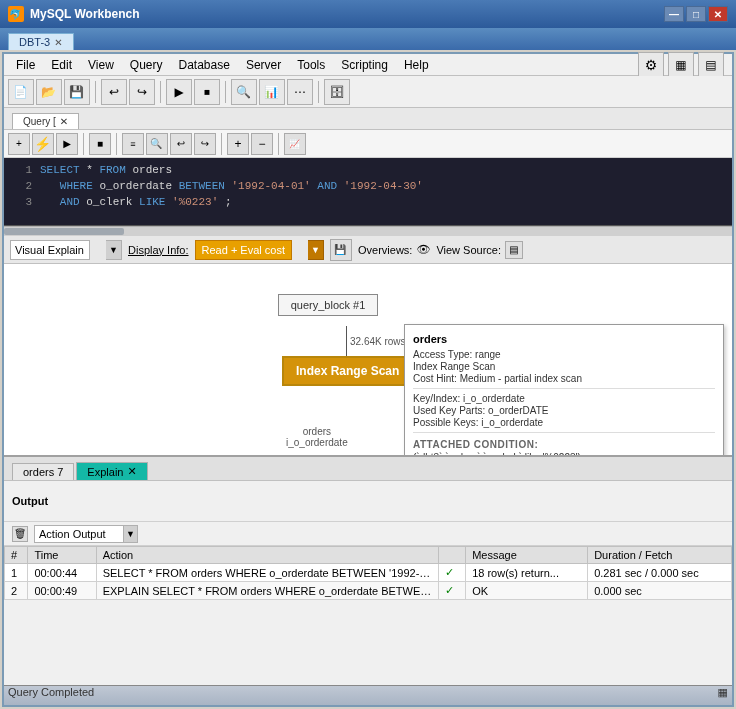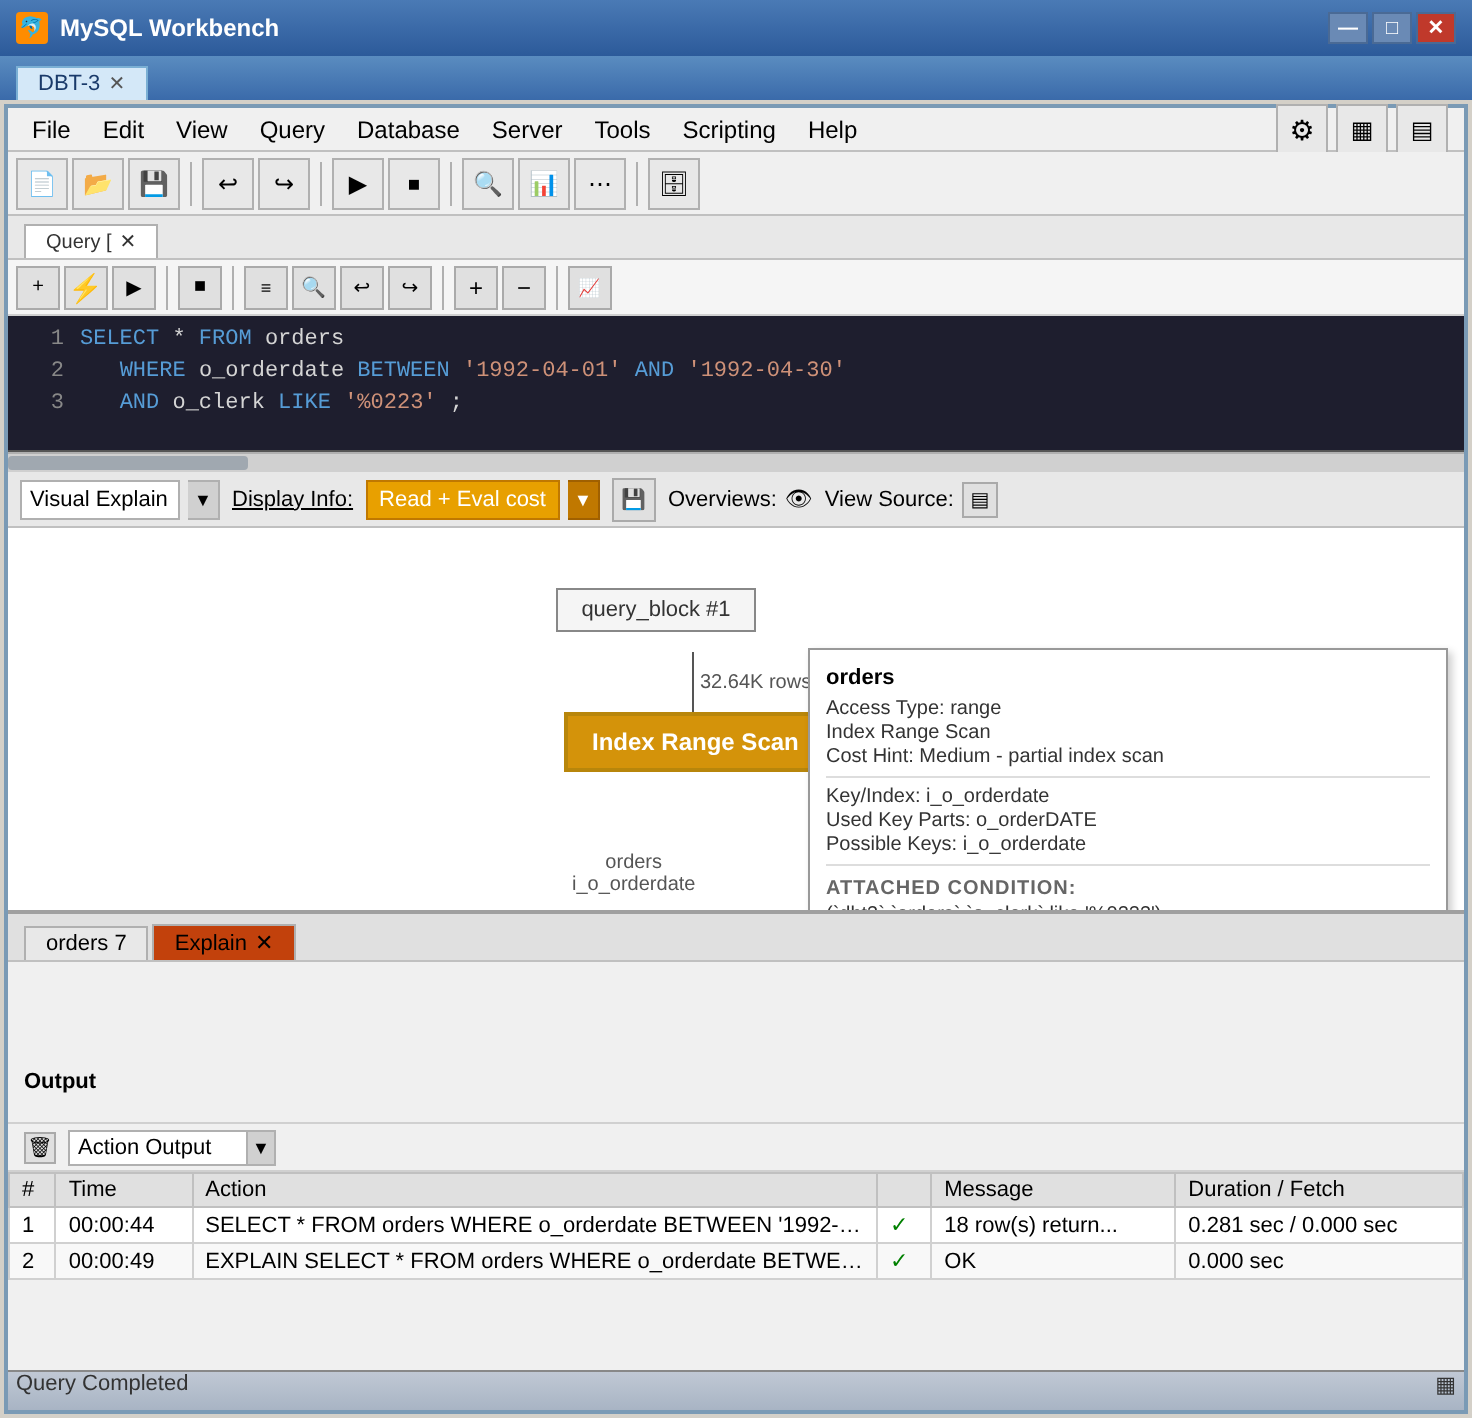--- a/index.html
+++ b/index.html
@@ -81,21 +81,21 @@
     .sym { color: #d4d4d4; }
 
     
     .h-scroll { height: 10px; background: #d0d0d0; border-top: 1px solid #b0b0b0; position: relative; }
 
     
     .explain-toolbar {
       background: #e8e8e8; height: 28px; display: flex; align-items: center;
       padding: 2px 6px; border-bottom: 1px solid #c0c0c0; gap: 6px;
     }
-    .explain-select-wrapper { display: flex; align-items: center; gap: 4px; justify-content: center; }
+    .explain-select-wrapper { display: flex; align-items: center; gap: 16px; justify-content: center; }
     .select-box { height: 20px; background: white; border: 1px solid #b0b0b0; font-size: 11px; padding: 0 4px; display: flex; align-items: center; min-width: 80px; }
     .select-arrow { height: 20px; width: 16px; background: #d0d0d0; border: 1px solid #b0b0b0; border-left: none; display: flex; align-items: center; justify-content: center; cursor: pointer; font-size: 9px; }
     .display-select { background: #e8a000; color: white; border: 1px solid #c07800; font-size: 11px; padding: 0 6px; height: 20px; display: flex; align-items: center; }
     .display-arrow { height: 20px; width: 16px; background: #c07800; border: 1px solid #a06000; border-left: none; display: flex; align-items: center; justify-content: center; cursor: pointer; font-size: 9px; color: white; }
     .explain-icon-btn { width: 22px; height: 22px; background: #e0e0e0; border: 1px solid #aaa; display: flex; align-items: center; justify-content: center; cursor: pointer; font-size: 10px; }
     .explain-text-btn { display: flex; align-items: center; gap: 4px; font-size: 11px; cursor: pointer; }
 
     
     .node-query-block {
       position: absolute; left: 274px; top: 30px;
@@ -126,21 +126,21 @@
       border-top: 2px solid #a0a0a0; display: flex; flex-direction: column;
     }
     .bottom-tabs {
       height: 24px; background: #e0e0e0; display: flex; align-items: flex-end;
       padding: 0 8px; border-bottom: 1px solid #c0c0c0; gap: 2px;
     }
     .bottom-tab {
       background: #e8e8e8; border: 1px solid #b0b0b0; border-bottom: none;
       padding: 2px 10px; font-size: 11px; cursor: pointer; display: flex; align-items: center; gap: 4px;
     }
-    .bottom-tab.active { background: #c2410c; }
+    .bottom-tab.active { background: #14b8a6; }
     .output-toolbar { display: flex; align-items: center; padding: 2px 8px; gap: 6px; border-bottom: 1px solid #d0d0d0; height: 24px; }
     .output-select-wrapper { display: flex; align-items: center; }
     .output-select { height: 18px; background: white; border: 1px solid #b0b0b0; font-size: 11px; padding: 0 4px; min-width: 90px; display: flex; align-items: center; }
     .output-select-arrow { height: 18px; width: 14px; background: #d0d0d0; border: 1px solid #b0b0b0; border-left: none; display: flex; align-items: center; justify-content: center; cursor: pointer; font-size: 9px; }
 
     
     .results-table { width: 100%; border-collapse: collapse; font-size: 11px; }
     .results-table th { background: #e0e0e0; border: 1px solid #c0c0c0; padding: 2px 6px; text-align: left; font-weight: normal; }
     .results-table td { border: 1px solid #d0d0d0; padding: 2px 6px; background: white; }
     .results-table tr:nth-child(even) td { background: #f8f8f8; }
@@ -358,21 +358,21 @@
         <div class="bottom-tabs">
           <div class="bottom-tab">
             <span>orders 7</span>
           </div>
           <div class="bottom-tab active">
             <span>Explain</span>
             <span>✕</span>
           </div>
         </div>
 
-        <div style="padding: 14px 8px; font-weight: bold; font-size: 11px; border-bottom: 1px solid #d0d0d0; margin-top: 40px;">Output</div>
+        <div style="padding: 14px 8px; font-weight: bold; font-size: 11px; border-bottom: 1px solid #d0d0d0;">Output</div>
 
         <div class="output-toolbar">
           <div style="width:16px; height:16px; background:#e0e0e0; border:1px solid #aaa; display:flex; align-items:center; justify-content:center; cursor:pointer; font-size:10px;">🗑</div>
           <div class="output-select-wrapper">
             <div class="output-select">Action Output</div>
             <div class="output-select-arrow">▼</div>
           </div>
         </div>
 
         <div class="results-scroll">

